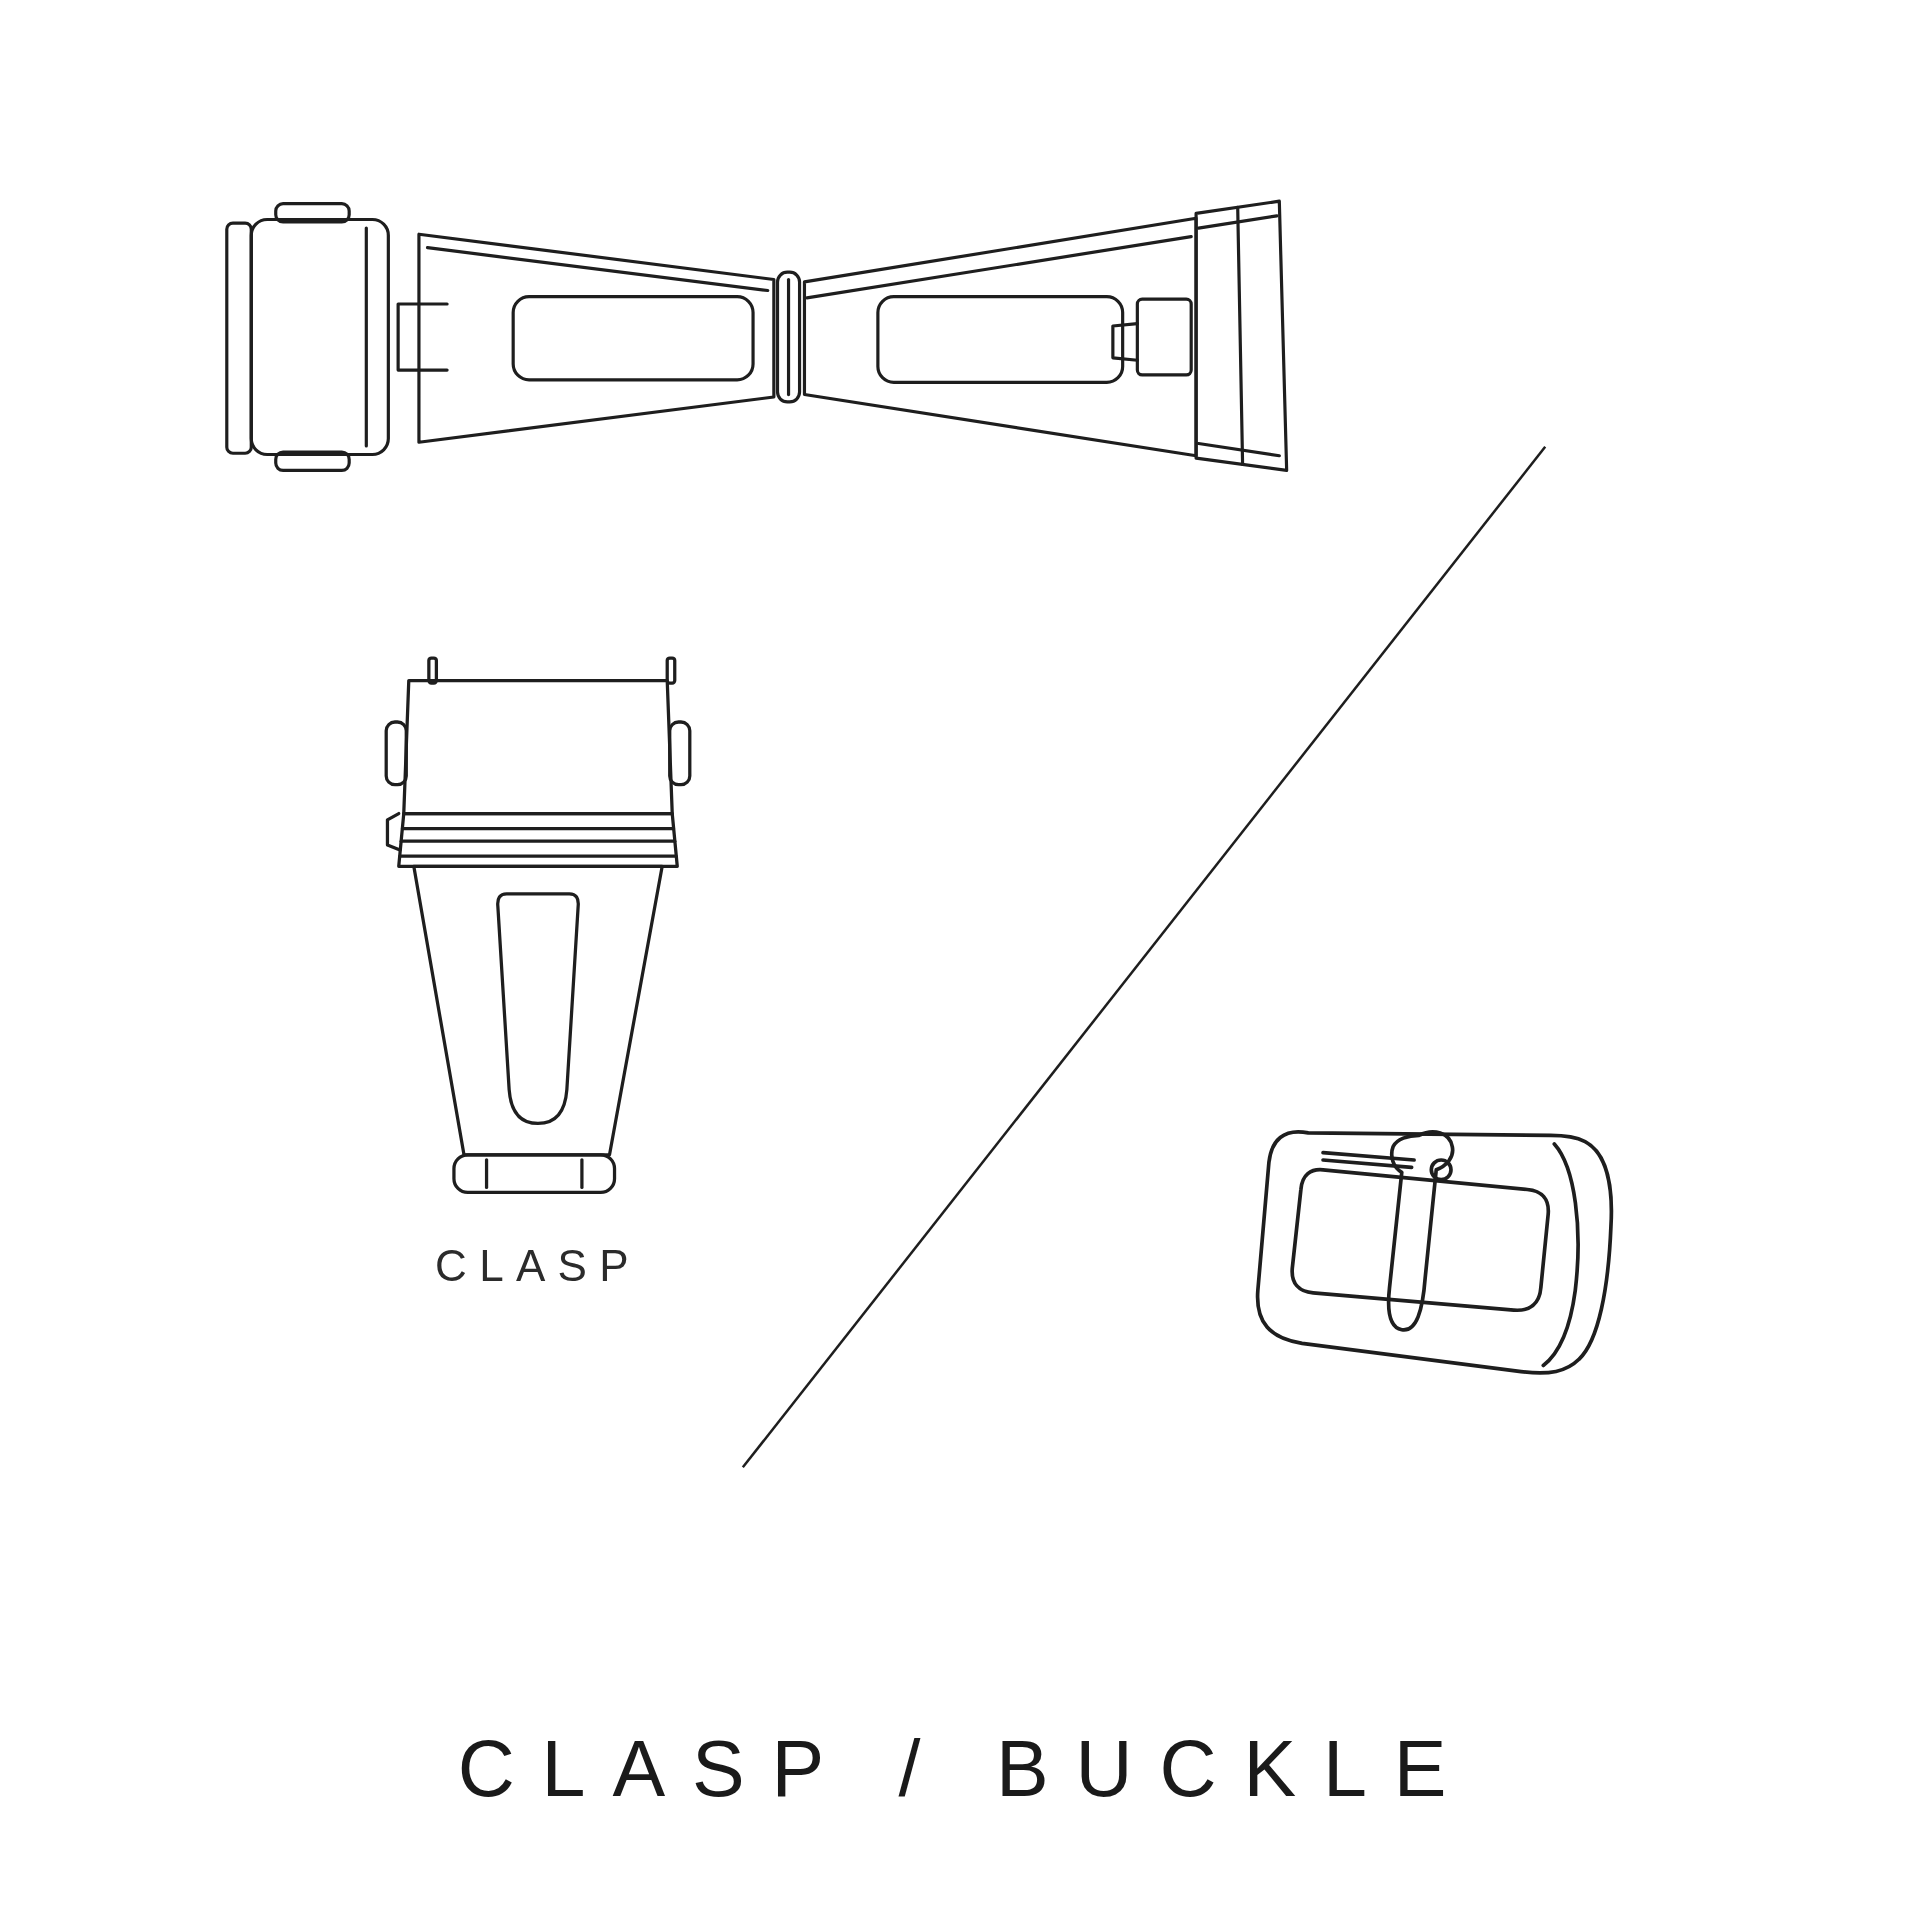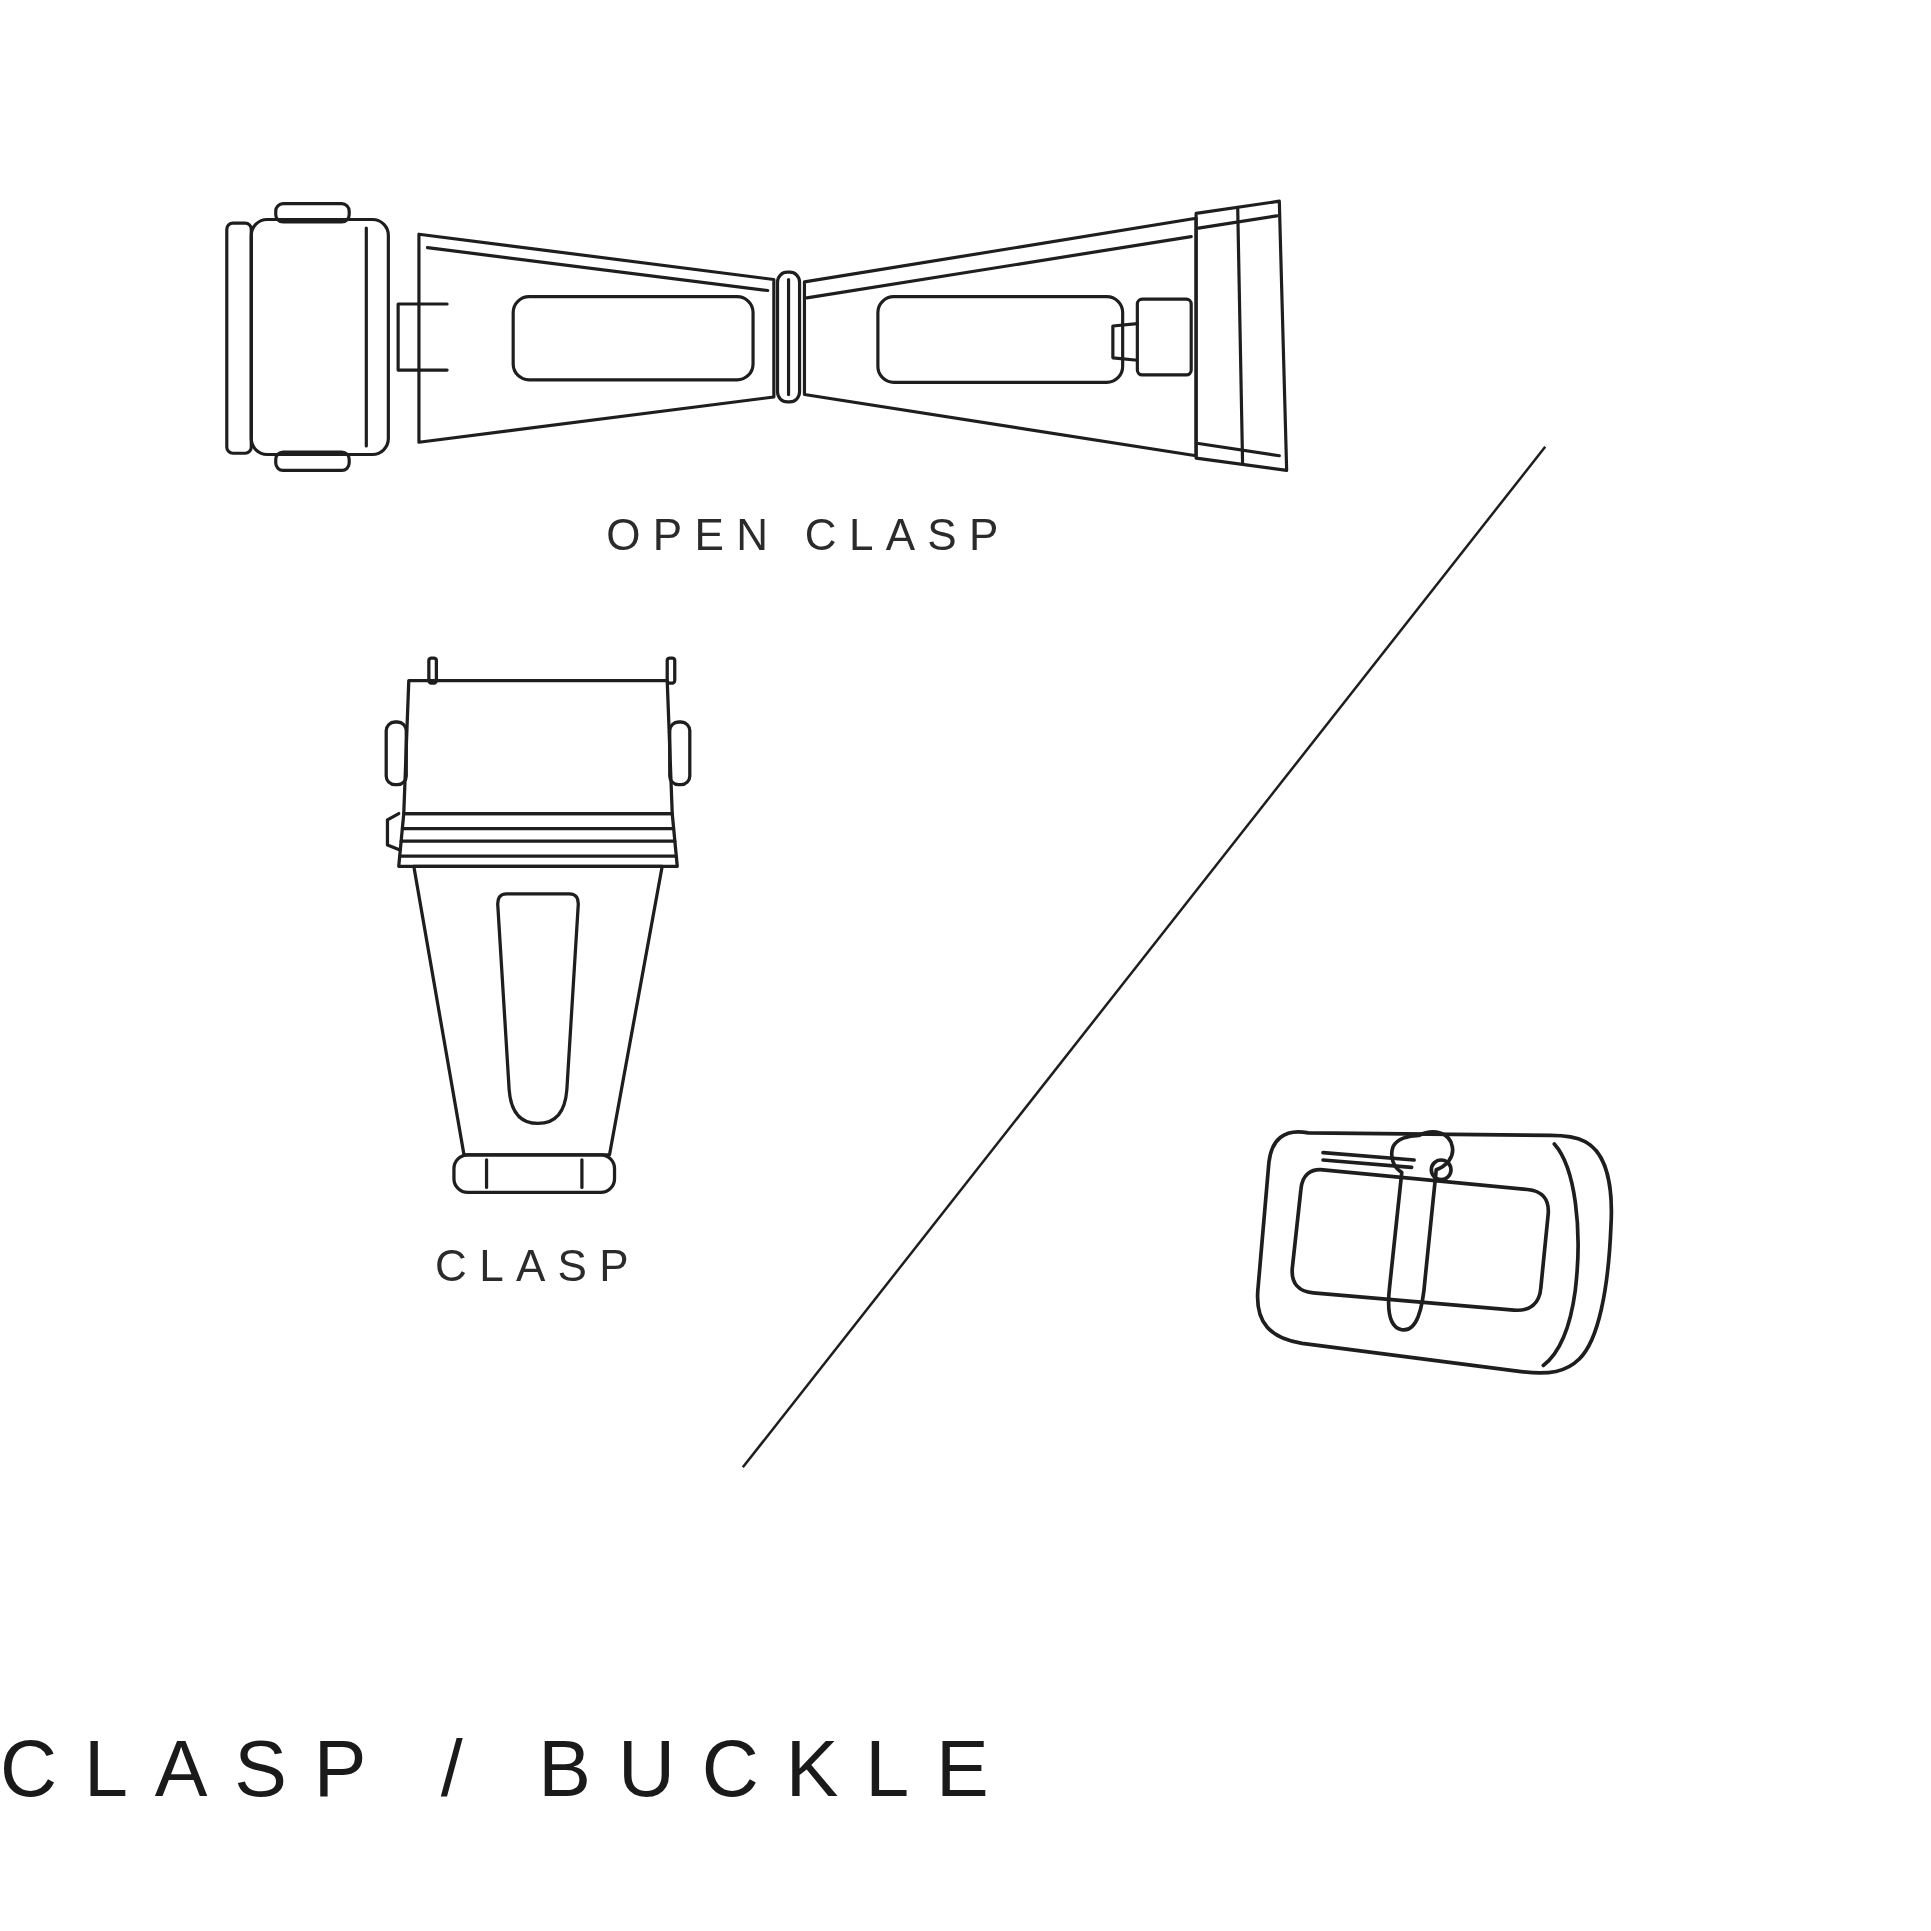--- a/index.html
+++ b/index.html
@@ -23,20 +23,21 @@
     font-size:44px;
     letter-spacing:0.28em;
     color:var(--text);
     font-weight:400;
     white-space:nowrap;
   }
   .diagram-title{
     position:absolute;
     left:0; top:1723px;
     width:1931px;
+    text-align:center;
     font-size:79px;
     letter-spacing:0.34em;
     color:#1a1a1a;
     font-weight:400;
     white-space:nowrap;
   }
   svg{display:block;}
   .stroke{
     fill:none;
     stroke:var(--line);
@@ -90,21 +91,20 @@
         <g>
           <polygon points="800,28 868,18 874,238 800,228"></polygon>
           <line x1="834" y1="23" x2="838" y2="233"></line>
           <line x1="802" y1="40" x2="866" y2="30"></line>
           <line x1="802" y1="216" x2="868" y2="226"></line>
         </g>
       </g>
     </svg>
   </div>
 
-  <div class="abs fig-label" style="left:270px; top:510px; width:1077px;">OPEN CLASP</div>
 
   <div class="abs" style="left:381px; top:653px; width:314px; height:552px;">
     <svg viewBox="0 0 250 440" width="314" height="552">
       <g class="stroke" stroke-width="2.6">
 
         <g>
           <rect x="38" y="4" width="6" height="20" rx="2"></rect>
           <rect x="228" y="4" width="6" height="20" rx="2"></rect>
         </g>
 

